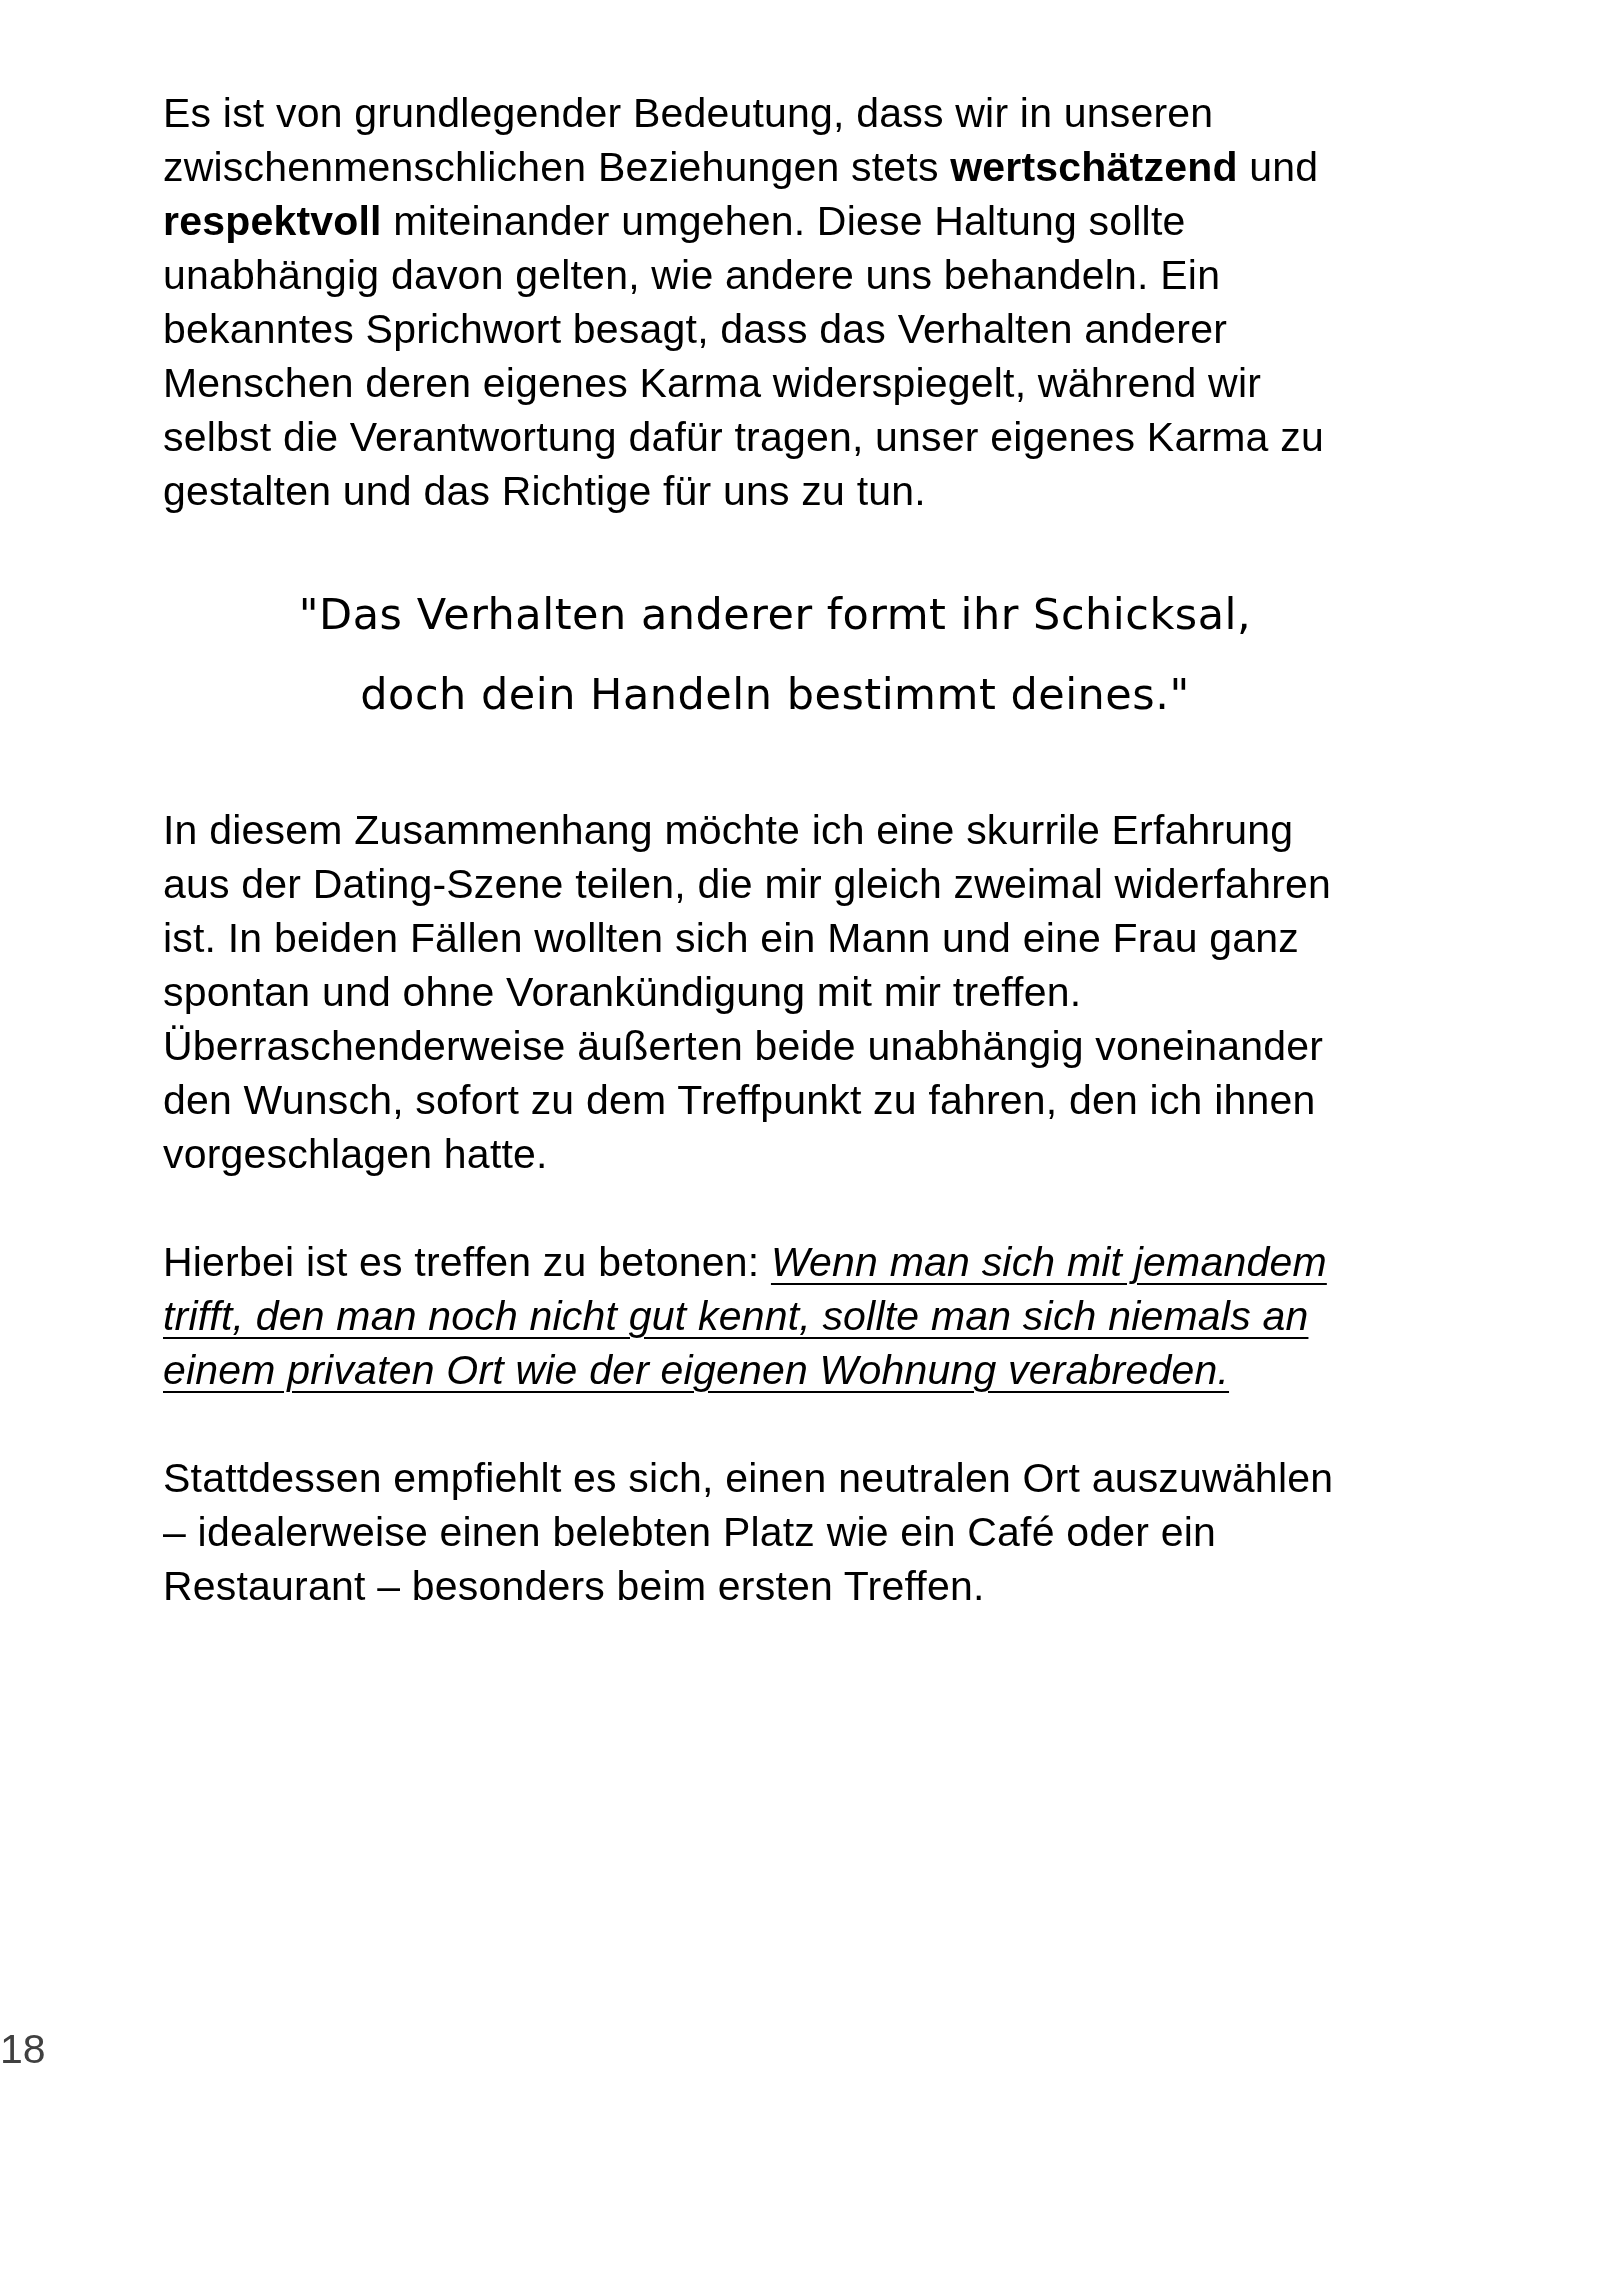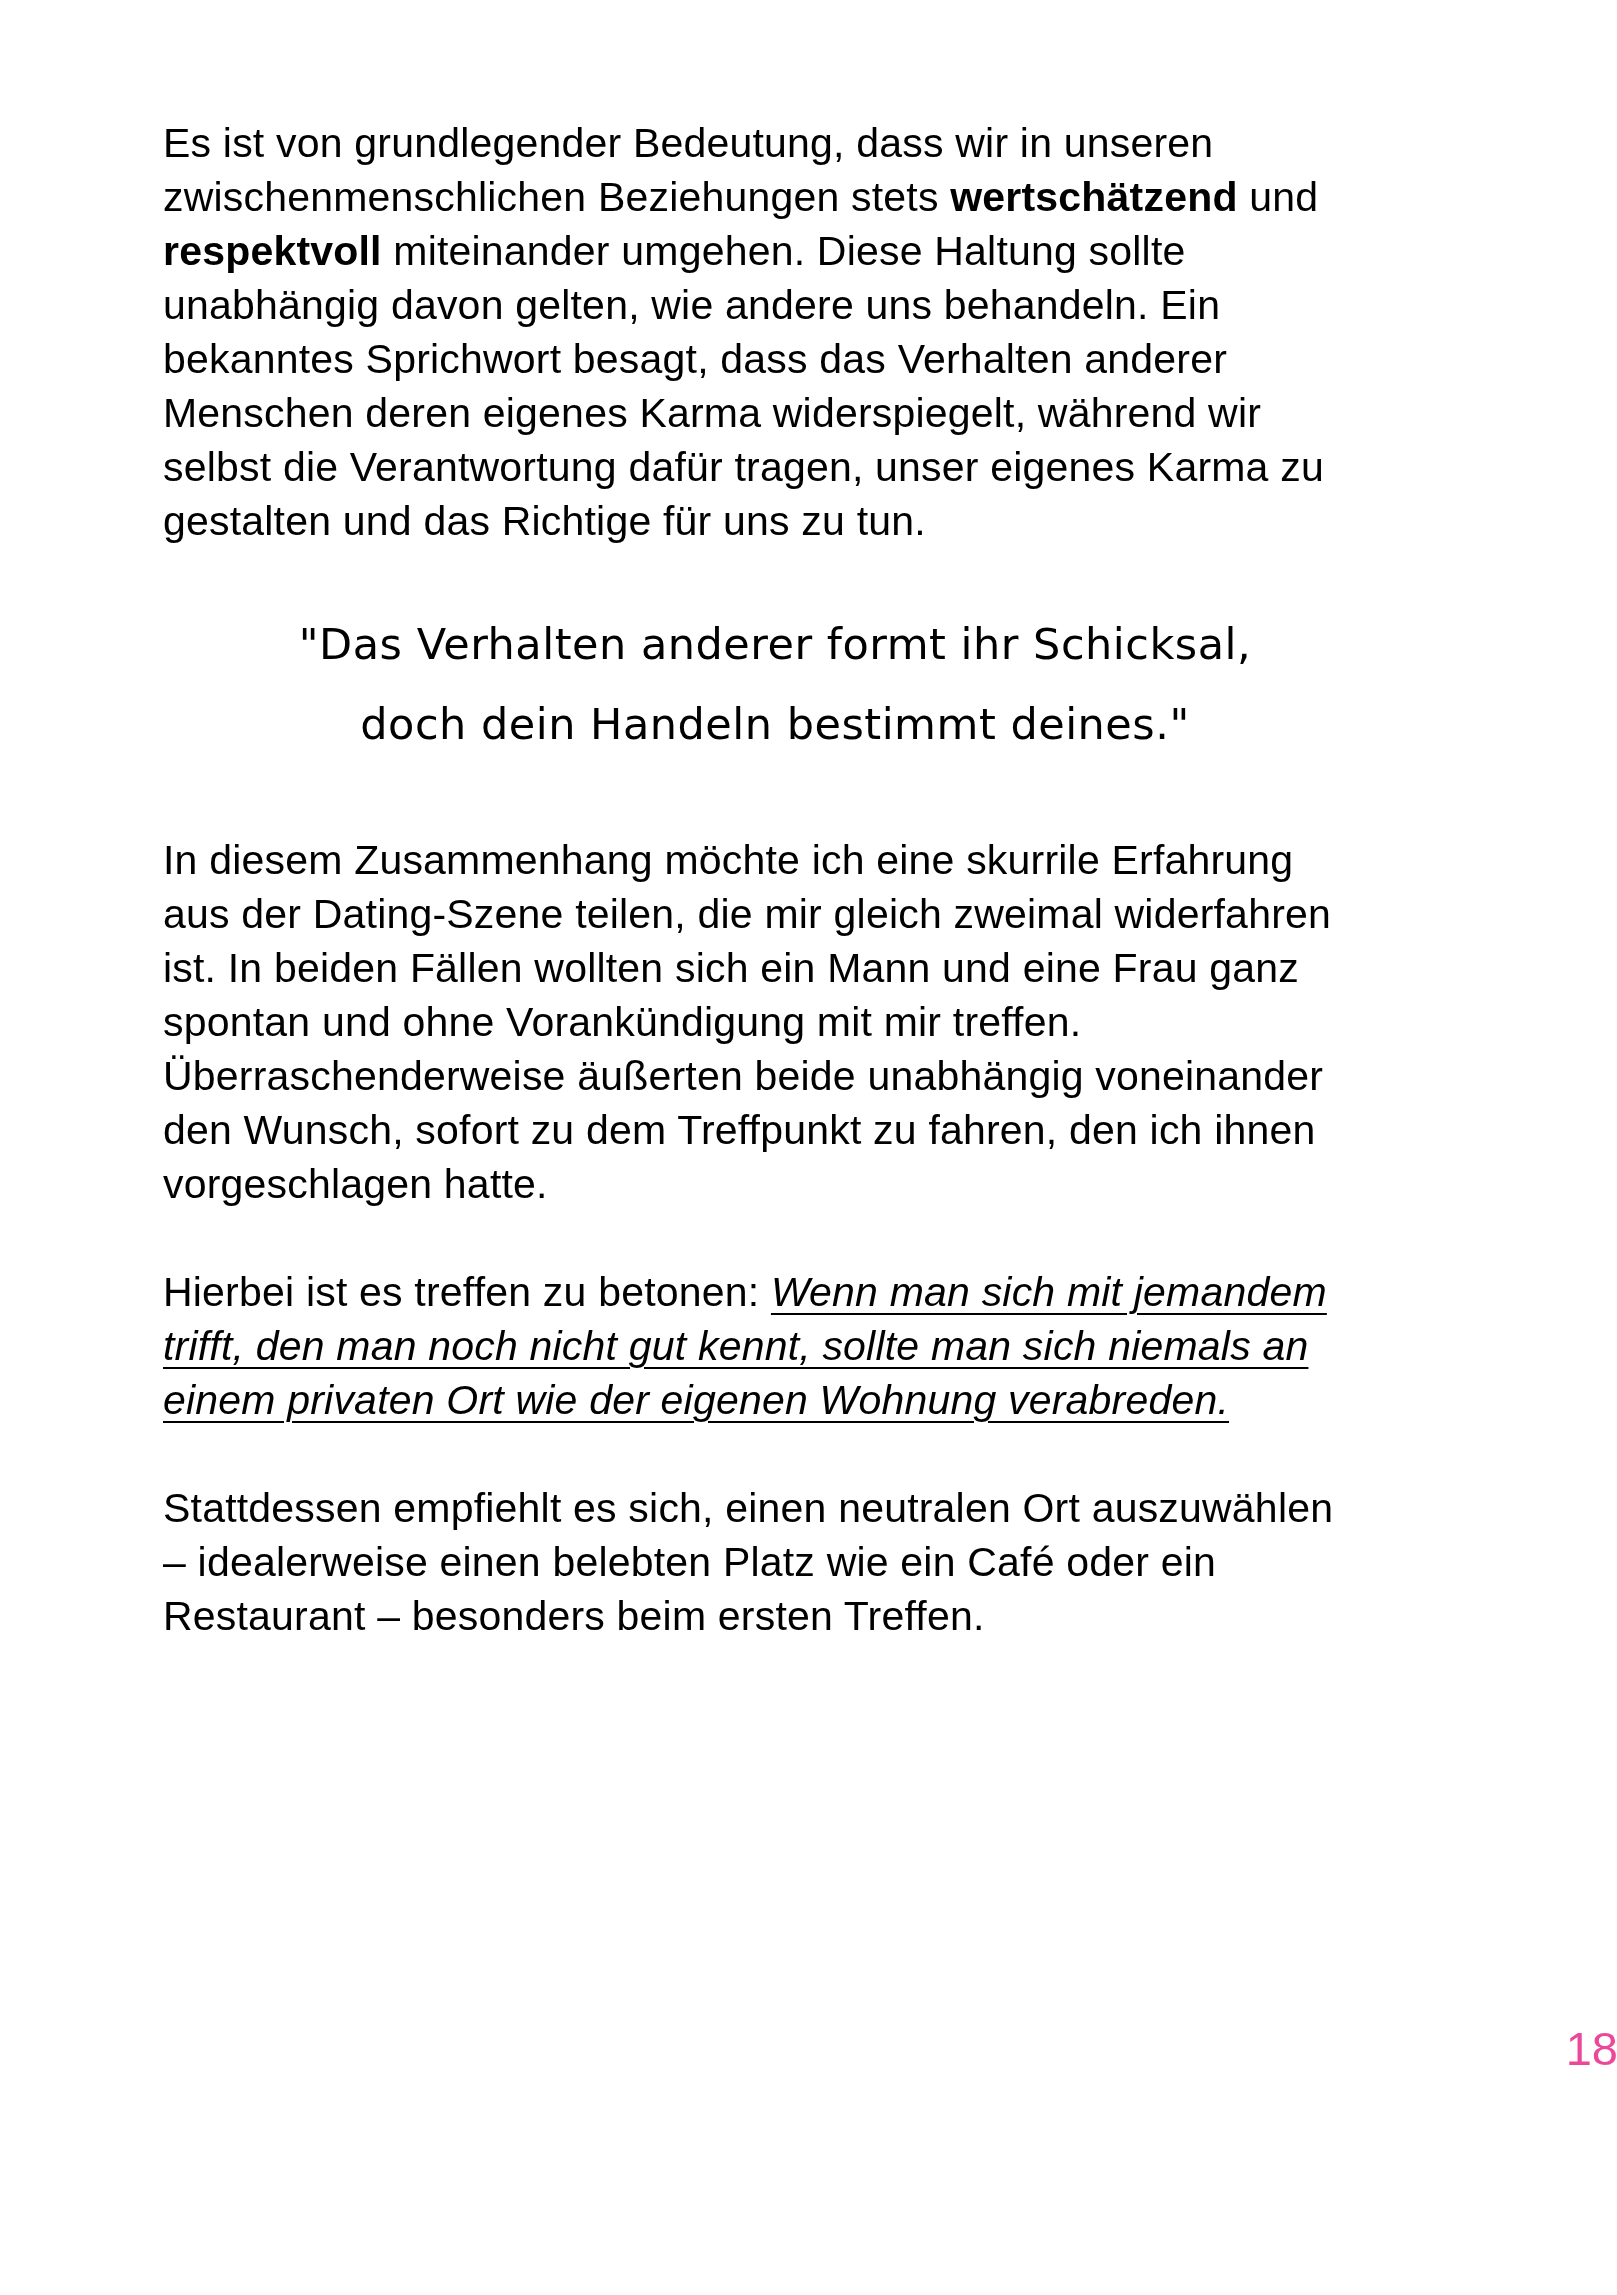--- a/index.html
+++ b/index.html
@@ -9,21 +9,21 @@
       background: #ffffff;
     }
     .page {
       position: relative;
       width: 1618px;
       height: 2295px;
       background: #ffffff;
       color: #000000;
       font-family: "Liberation Sans", sans-serif;
       box-sizing: border-box;
-      padding: 116px 259px 0 163px;
+      padding: 86px 259px 0 163px;
     }
     .body-paragraph {
       font-size: 41px;
       line-height: 54px;
       margin: 0 0 54px 0;
       text-align: left;
       letter-spacing: 0.2px;
     }
     .run-bold {
       font-weight: bold;
@@ -43,25 +43,25 @@
       letter-spacing: 0.5px;
     }
     .quote-line {
       display: block;
     }
     .page-number {
       position: absolute;
       left: 0;
       top: 2022px;
       width: 100%;
-      text-align: right;
-      font-size: 47px;
+      text-align: left;
+      font-size: 41px;
       line-height: 54px;
       font-family: "Liberation Sans", sans-serif;
-      color: #ec4899;
+      color: #404040;
     }
   </style>
 </head>
 <body>
 
 <div class="page">
 
   <p class="body-paragraph"><span>Es ist von grundlegender Bedeutung, dass wir in unseren zwischenmenschlichen Beziehungen stets </span><span class="run-bold">wertschätzend</span><span> und </span><span class="run-bold">respektvoll</span><span> miteinander umgehen. Diese Haltung sollte unabhängig davon gelten, wie andere uns behandeln. Ein bekanntes Sprichwort besagt, dass das Verhalten anderer Menschen deren eigenes Karma widerspiegelt, während wir selbst die Verantwortung dafür tragen, unser eigenes Karma zu gestalten und das Richtige für uns zu tun.</span></p>
 
   <div class="quote-block">

